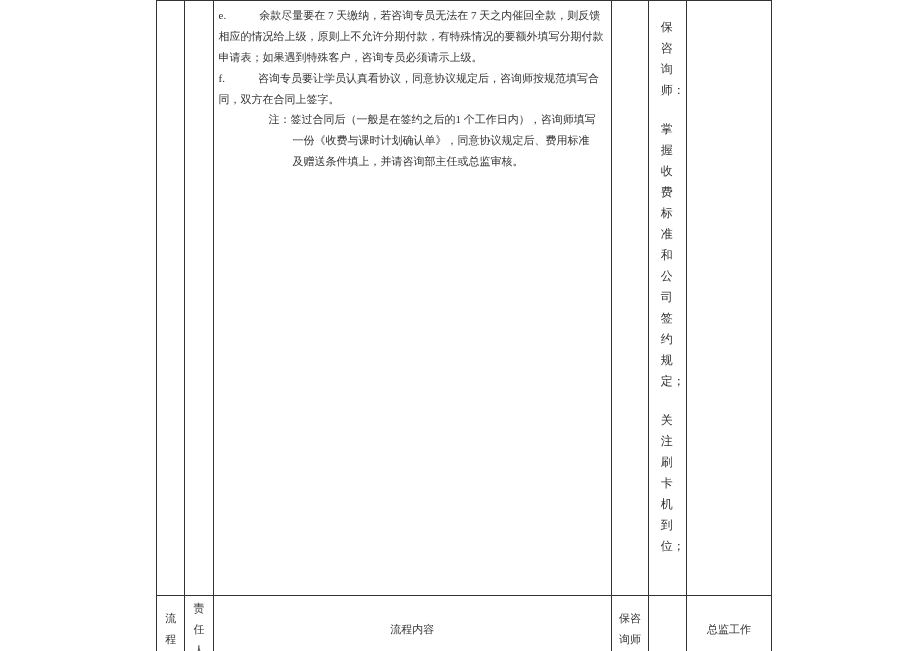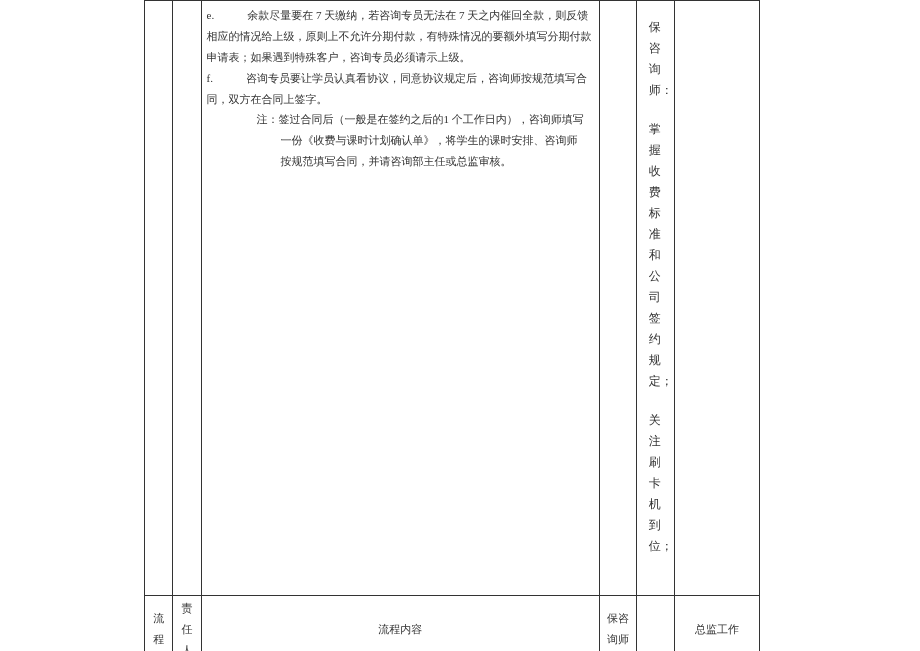--- a/index.html
+++ b/index.html
@@ -9,21 +9,21 @@
     }
     body {
       background: #ffffff;
       font-family: "SimSun", "宋体", serif;
       width: 920px;
       height: 651px;
       position: relative;
     }
     .page-container {
       position: absolute;
-      left: 144px;
+      left: 156px;
       top: 0;
       width: 616px;
       height: 500px;
     }
     table.doc-table {
       border-collapse: collapse;
       width: 100%;
       height: 100%;
       table-layout: fixed;
     }
@@ -100,21 +100,21 @@
       <td></td>
       <td></td>
       <td class="main-content">
         <div class="content-para">
           <span>e.　　　余款尽量要在 7 天缴纳，若咨询专员无法在 7 天之内催回全款，则反馈相应的情况给上级，原则上不允许分期付款，有特殊情况的要额外填写分期付款申请表；如果遇到特殊客户，咨询专员必须请示上级。</span>
         </div>
         <div class="content-para">
           <span>f.　　　咨询专员要让学员认真看协议，同意协议规定后，咨询师按规范填写合同，双方在合同上签字。</span>
         </div>
         <div class="note-block">
-          <div class="note-first">注：签过合同后（一般是在签约之后的1 个工作日内），咨询师填写一份《收费与课时计划确认单》，将学生的课时安排、咨询师按规范填写合同，并请咨询部主任或总监审核。</div>
+          <div class="note-first">注：签过合同后（一般是在签约之后的1 个工作日内），咨询师填写一份《收费与课时计划确认单》，同意协议规定后、费用标准及赠送条件填上，并请咨询部主任或总监审核。</div>
         </div>
       </td>
       <td></td>
       <td>
         <div class="col5-content">
           <span>保咨询师：</span>
           <div class="col5-gap"></div>
           <span>掌握收费标准和公司签约规定；</span>
           <div class="col5-gap"></div>
           <span>关注刷卡机到位；</span>

